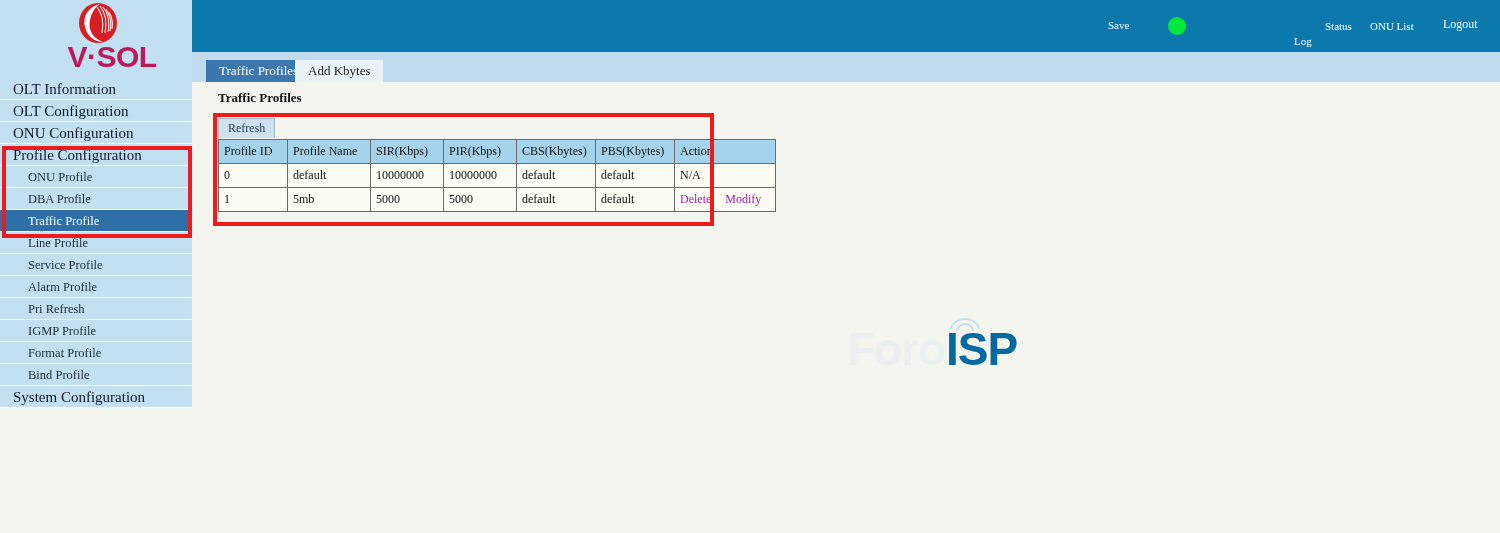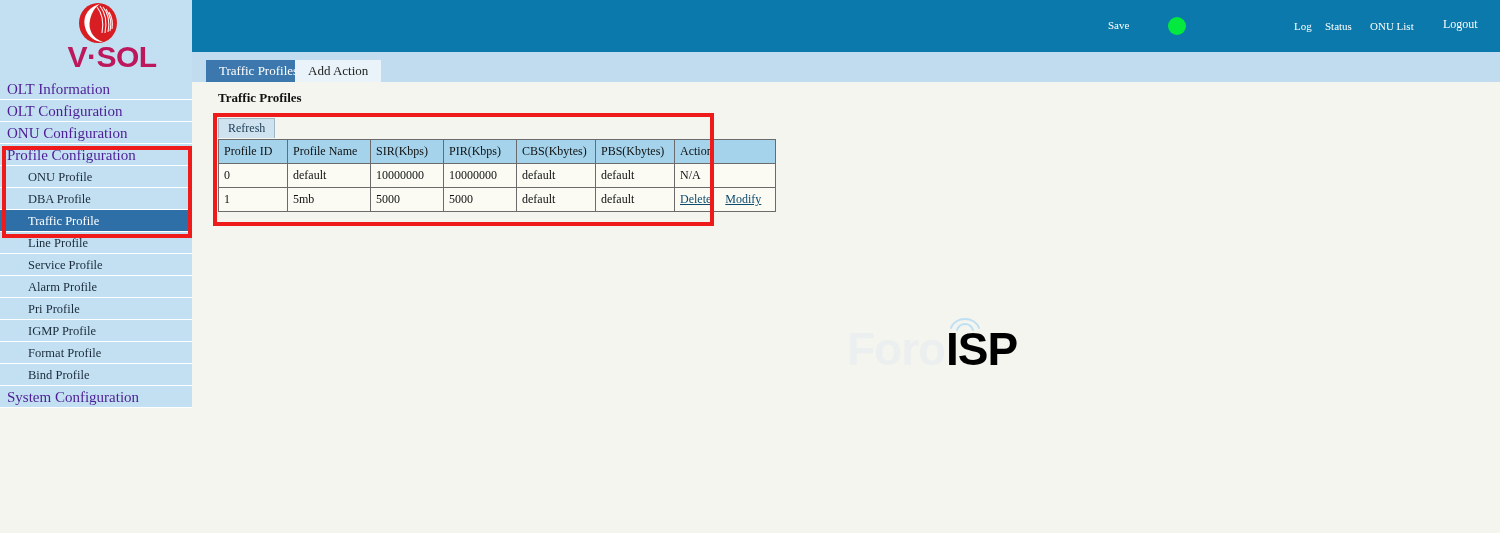--- a/index.html
+++ b/index.html
@@ -50,23 +50,23 @@
     color: #be185d;
     line-height: 34px;
   }
   .menu {
     width: 192px;
   }
   .menu-top {
     height: 22px;
     line-height: 22px;
     background: #c2e0f2;
-    color: #4c1d95;
+    color: #0f172a;
     font-size: 15px;
-    padding-left: 7px;
+    padding-left: 13px;
     border-bottom: 1px solid #ffffff;
     box-sizing: border-box;
     white-space: nowrap;
   }
   .menu-sub {
     height: 22px;
     line-height: 22px;
     background: #c2e0f2;
     color: #1a2a3a;
     font-size: 12.5px;
@@ -102,21 +102,21 @@
     height: 52px;
     background: #0b79ab;
   }
   .hdr-link {
     position: absolute;
     color: #ffffff;
     font-size: 11px;
     white-space: nowrap;
   }
   #hdr-save   { left: 916px; top: 19px; }
-  #hdr-log    { left: 1102px; top: 20px; }
+  #hdr-log    { left: 1102px; top: 35px; }
   #hdr-status { left: 1133px; top: 20px; }
   #hdr-onulist{ left: 1178px; top: 20px; }
   #hdr-logout { left: 1251px; top: 17px; font-size: 12px; }
   #status-dot {
     position: absolute;
     left: 976px;
     top: 17px;
     width: 18px;
     height: 18px;
     border-radius: 50%;
@@ -220,22 +220,21 @@
     white-space: nowrap;
     overflow: hidden;
   }
   table.profiles th {
     background: #a5d3ec;
   }
   table.profiles td {
     background: #fbfbf4;
   }
   .cell-link {
-    color: #0c4a6e;
-    text-decoration: underline;
+    color: #a21caf;
     margin-right: 14px;
     cursor: pointer;
     text-align: right;
   }
 
   
   .c0 { width: 58px; }
   .c1 { width: 72px; }
   .c2 { width: 62px; }
   .c3 { width: 62px; }
@@ -264,21 +263,21 @@
     letter-spacing: -1px;
     line-height: 46px;
   }
   #wm-isp {
     position: absolute;
     left: 99px;
     top: 12px;
     font-family: "Liberation Sans", sans-serif;
     font-weight: bold;
     font-size: 46px;
-    color: #000000;
+    color: #0369a1;
     letter-spacing: -1px;
     line-height: 46px;
   }
   #wm-signal {
     position: absolute;
     left: 96px;
     top: -6px;
     width: 44px;
     height: 26px;
   }
@@ -307,42 +306,42 @@
     <div class="menu-top"><span>OLT Information</span></div>
     <div class="menu-top"><span>OLT Configuration</span></div>
     <div class="menu-top"><span>ONU Configuration</span></div>
     <div class="menu-top"><span>Profile Configuration</span></div>
     <div class="menu-sub"><span>ONU Profile</span></div>
     <div class="menu-sub"><span>DBA Profile</span></div>
     <div class="menu-sub selected"><span>Traffic Profile</span></div>
     <div class="menu-sub"><span>Line Profile</span></div>
     <div class="menu-sub"><span>Service Profile</span></div>
     <div class="menu-sub"><span>Alarm Profile</span></div>
-    <div class="menu-sub"><span>Pri Profile</span></div>
+    <div class="menu-sub"><span>Pri Refresh</span></div>
     <div class="menu-sub"><span>IGMP Profile</span></div>
     <div class="menu-sub"><span>Format Profile</span></div>
     <div class="menu-sub"><span>Bind Profile</span></div>
     <div class="menu-top"><span>System Configuration</span></div>
   </div>
 
   <div id="sidebar-annotation"></div>
 </div>
 
 <div id="header">
   <div class="hdr-link" id="hdr-save">Save</div>
   <div id="status-dot"></div>
   <div class="hdr-link" id="hdr-log">Log</div>
   <div class="hdr-link" id="hdr-status">Status</div>
   <div class="hdr-link" id="hdr-onulist">ONU List</div>
   <div class="hdr-link" id="hdr-logout">Logout</div>
 </div>
 
 <div id="tabstrip">
   <div class="tab active">Traffic Profiles</div>
-  <div class="tab inactive">Add Action</div>
+  <div class="tab inactive">Add Kbytes</div>
 </div>
 
 <div id="content">
 
   <div id="section-title">Traffic Profiles</div>
 
   <div id="watermark">
     <div id="wm-foro">Foro</div>
     <svg id="wm-signal" viewBox="0 0 44 26">
       <g fill="none" stroke="#bfdff3" stroke-width="2" stroke-linecap="round">

